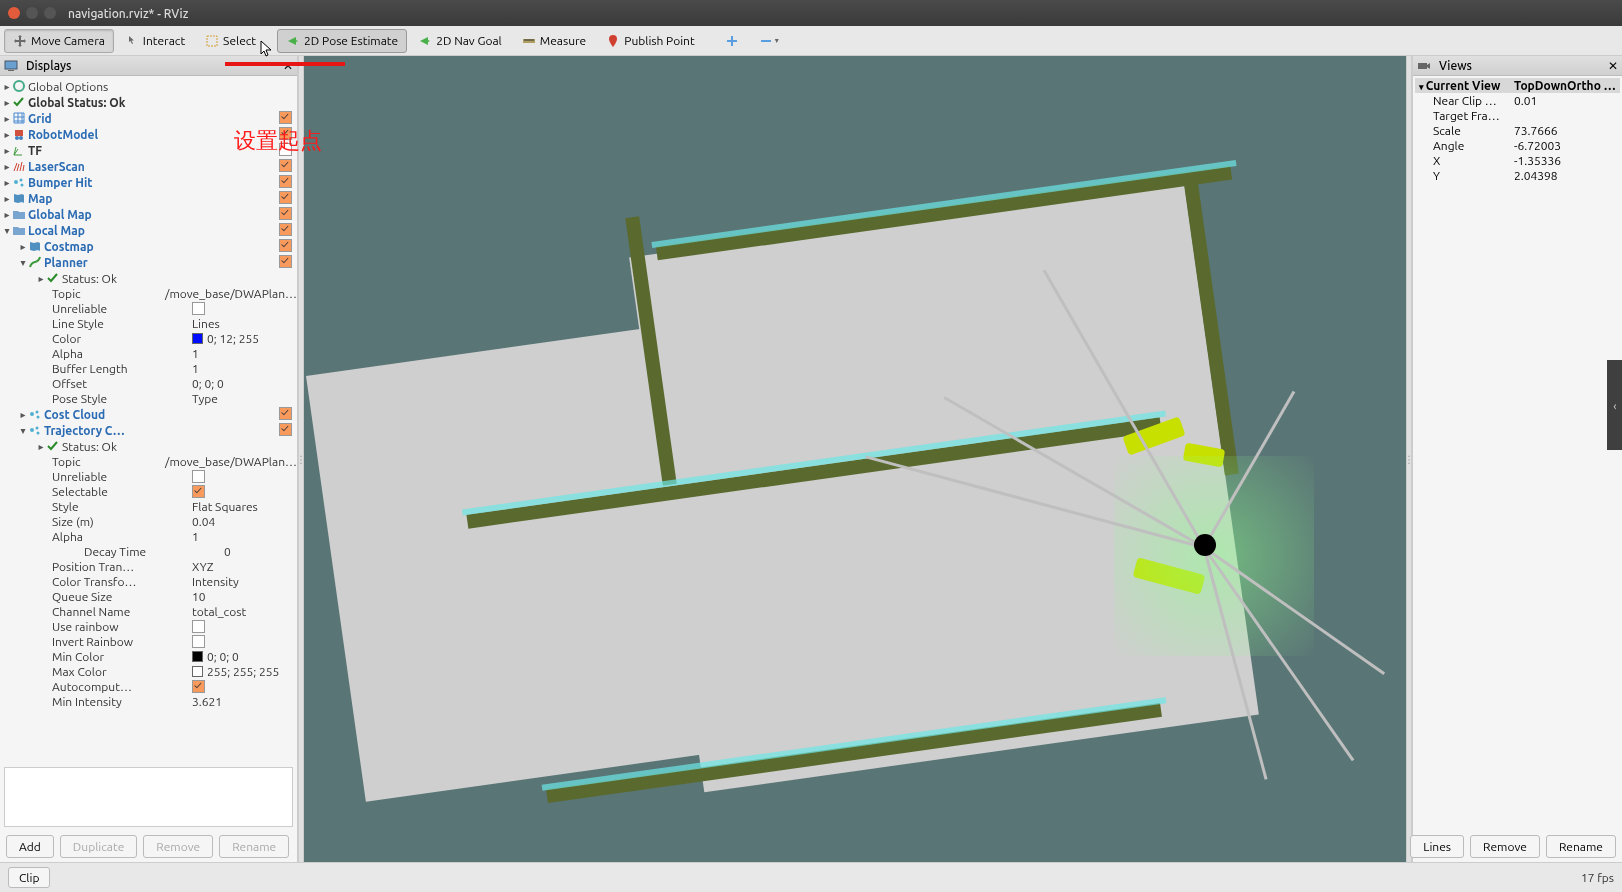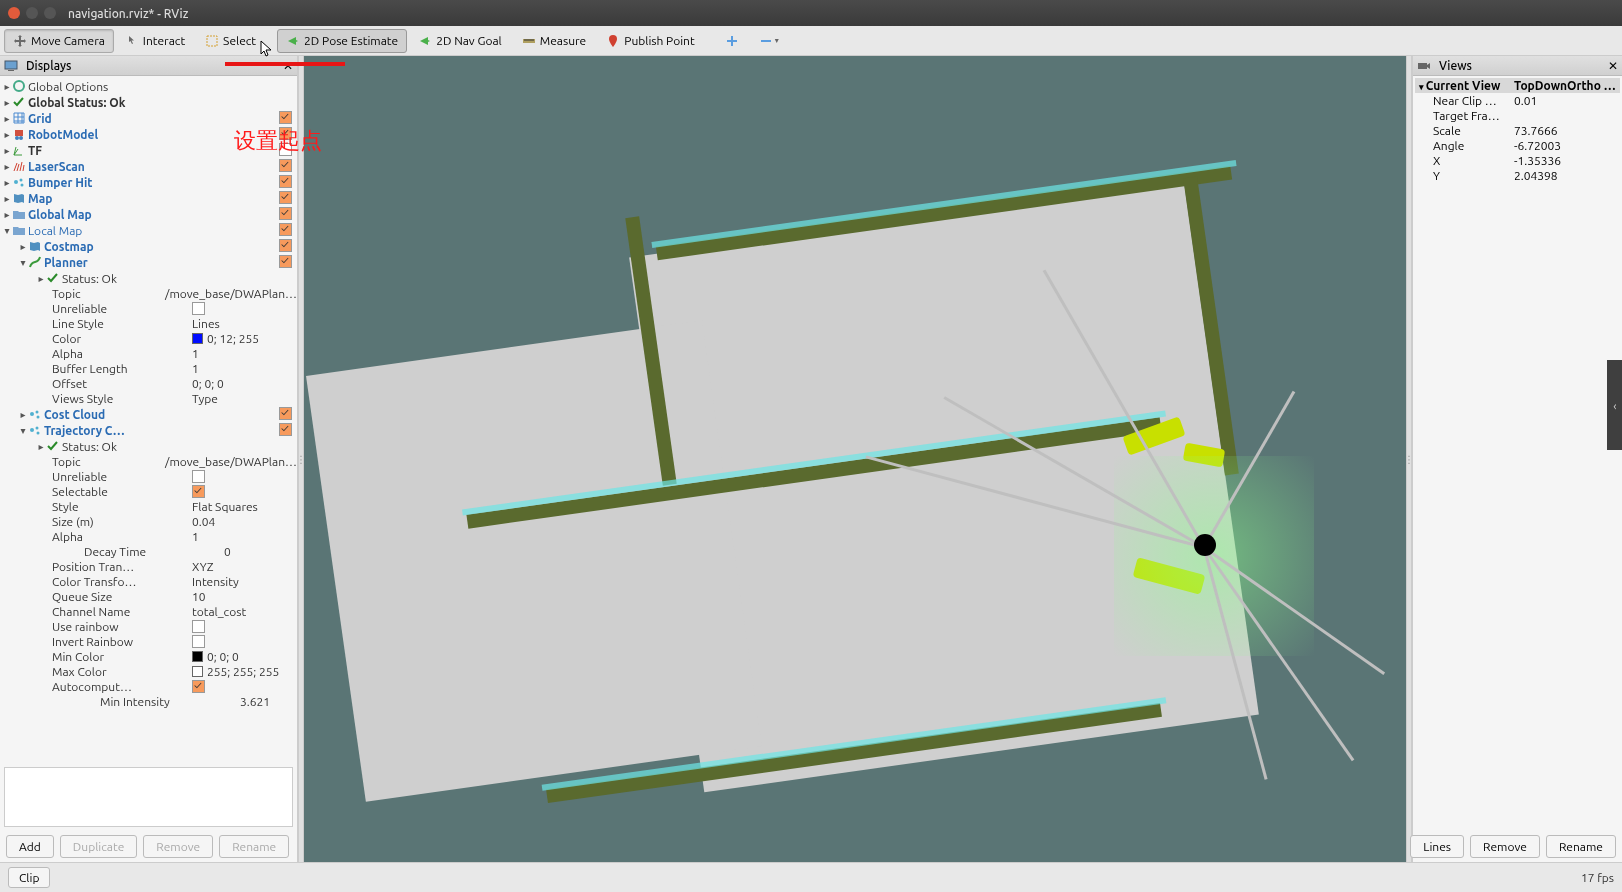--- a/index.html
+++ b/index.html
@@ -258,21 +258,21 @@
                 <path d="M1 4h5l1 1h6v7H1z" fill="#7aa5d0"></path>
               </svg></span>
             <span class="tree-label" style="font-weight:bold">Global Map</span>
             <span class="tree-check"><span class="chk on"></span></span>
           </div>
         <div class="tree-row" style="padding-left:2px">
             <span class="tree-arrow">▾</span>
             <span class="tree-ic"><svg viewBox="0 0 14 14">
                 <path d="M1 4h5l1 1h6v7H1z" fill="#7aa5d0"></path>
               </svg></span>
-            <span class="tree-label" style="font-weight:normal">Local Map</span>
+            <span class="tree-label" style="font-weight:bold">Local Map</span>
             <span class="tree-check"><span class="chk on"></span></span>
           </div>
         <div class="tree-row" style="padding-left:18px">
             <span class="tree-arrow">▸</span>
             <span class="tree-ic"><svg viewBox="0 0 14 14">
                 <path d="M2 3l4 1 4-1 2 1v8l-2-1-4 1-4-1z" fill="#5090c0"></path>
               </svg></span>
             <span class="tree-label" style="font-weight:bold">Costmap</span>
             <span class="tree-check"><span class="chk on"></span></span>
           </div>
@@ -317,21 +317,21 @@
             </div>
             <div class="prop-row" style="padding-left: 52px;">
               <div class="prop-key">Buffer Length</div>
               <div class="prop-val">1</div>
             </div>
             <div class="prop-row" style="padding-left: 52px;">
               <div class="prop-key">Offset</div>
               <div class="prop-val">0; 0; 0</div>
             </div>
             <div class="prop-row" style="padding-left: 52px;">
-              <div class="prop-key">Views Style</div>
+              <div class="prop-key">Pose Style</div>
               <div class="prop-val">Type</div>
             </div>
           </div>
 
         <div class="tree-row" style="padding-left:18px">
             <span class="tree-arrow">▸</span>
             <span class="tree-ic"><svg viewBox="0 0 14 14">
                 <circle cx="4" cy="7" r="2" fill="#50b0d0"></circle>
                 <circle cx="9" cy="5" r="1.5" fill="#50b0d0"></circle>
                 <circle cx="10" cy="10" r="1.5" fill="#50b0d0"></circle>
@@ -425,21 +425,21 @@
             <div class="prop-row" style="padding-left: 52px;">
               <div class="prop-key">Max Color</div>
               <div class="prop-val"><span class="color-sw" style="background:#fff"></span> 255; 255; 255</div>
             </div>
             <div class="prop-row" style="padding-left: 52px;">
               <div class="prop-key">Autocomput…</div>
               <div class="prop-val">
                 <span class="chk on"></span>
               </div>
             </div>
-            <div class="prop-row" style="padding-left: 52px; margin-left: 48px;">
+            <div class="prop-row" style="padding-left: 52px;">
               <div class="prop-key">Min Intensity</div>
               <div class="prop-val">3.621</div>
             </div>
           </div>
       </div>
     </div>
 
     <div class="desc-box"></div>
     <div class="btn-row">
       <div class="btn">Add</div>

